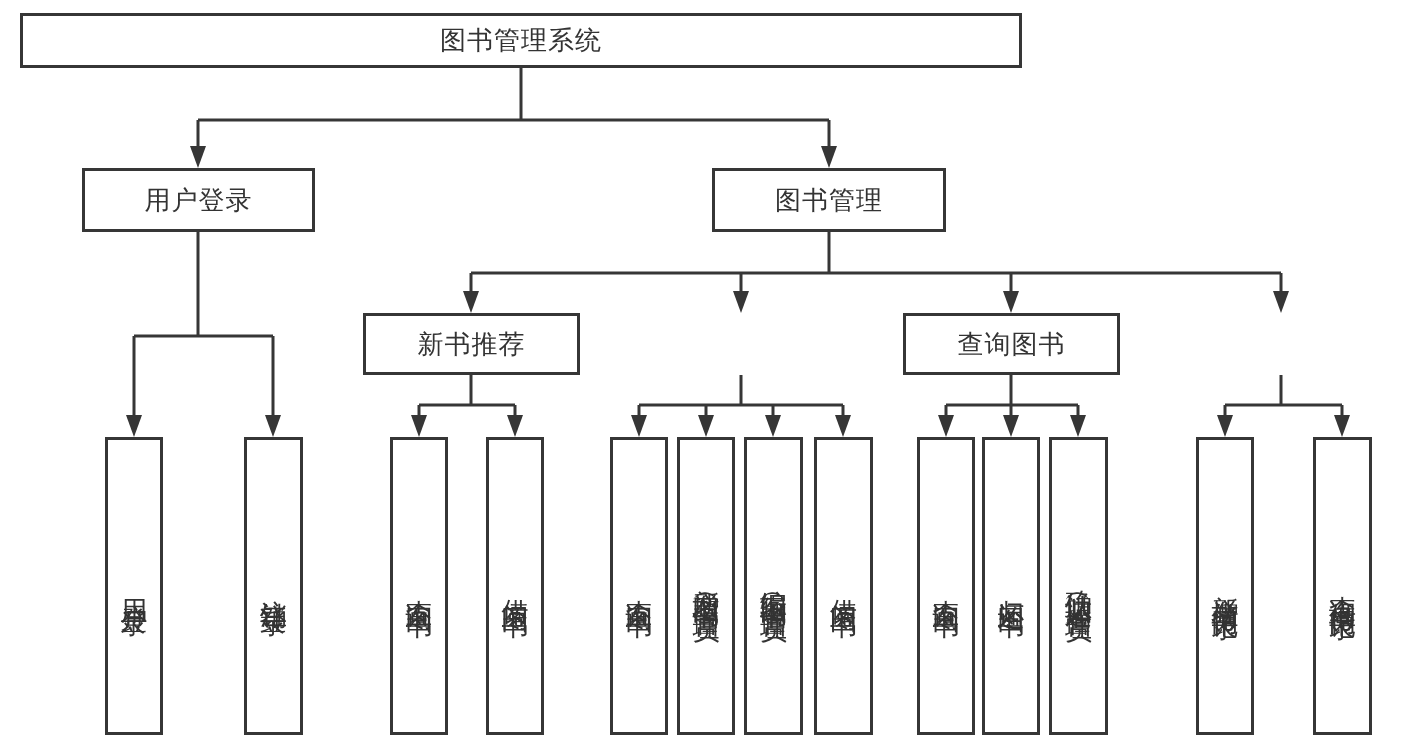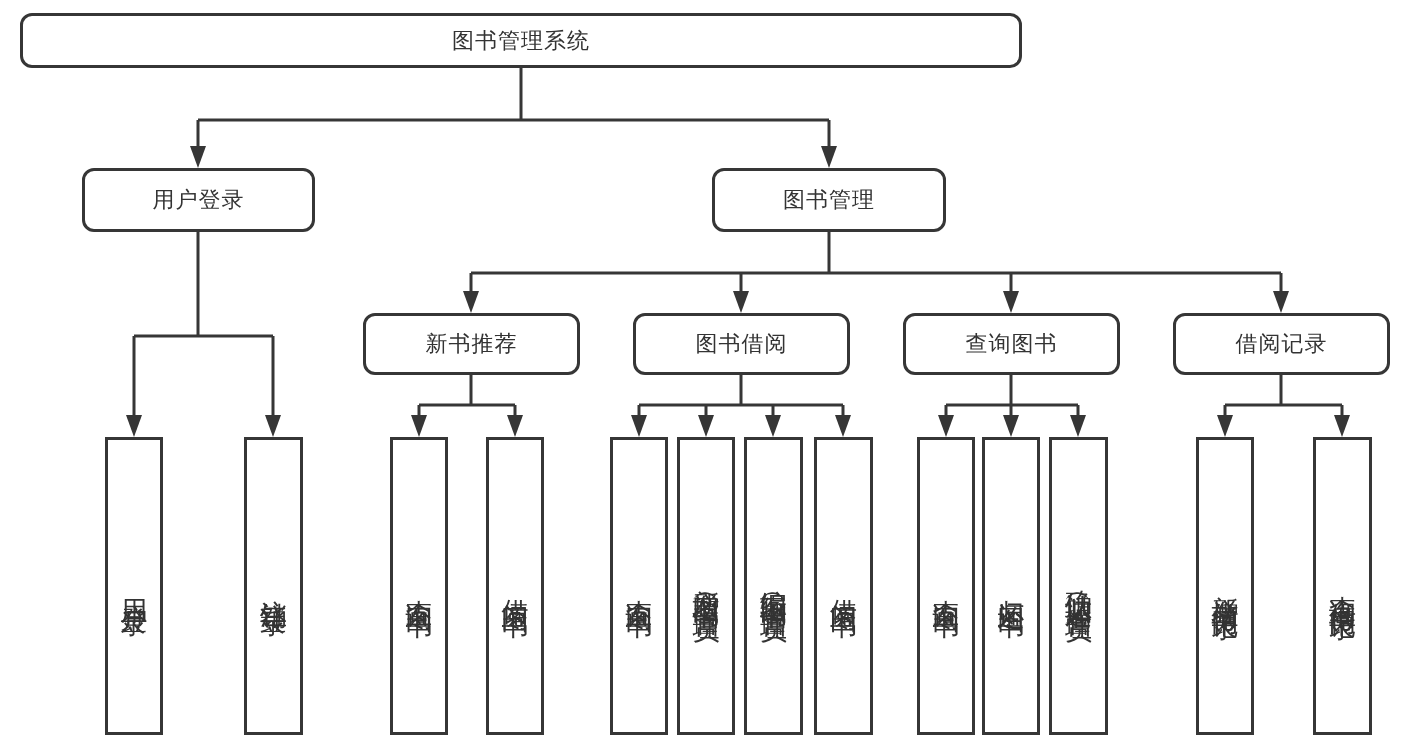--- a/index.html
+++ b/index.html
@@ -21,23 +21,22 @@
     box-sizing: border-box;
     background: #ffffff;
     border: 3px solid #363636;
     color: #333333;
     display: flex;
     align-items: center;
     justify-content: center;
     white-space: nowrap;
   }
   .hnode {
-    font-size: 22px;
+    font-size: 26px;
     letter-spacing: 1px;
-    border-radius: 12px;
   }
   .vnode {
     writing-mode: vertical-rl;
     font-size: 27px;
     letter-spacing: 4px;
     top: 437px;
     height: 298px;
   }
   .watermark {
     position: absolute;
@@ -84,23 +83,21 @@
       <polygon points="1334,415 1350,415 1342,437"></polygon>
     </g>
   </svg>
 
   <div class="node hnode" style="left:20px; top:13px; width:1002px; height:55px">图书管理系统</div>
 
   <div class="node hnode" style="left:82px; top:168px; width:233px; height:64px">用户登录</div>
   <div class="node hnode" style="left:363px; top:313px; width:217px; height:62px">新书推荐</div>
 
   <div class="node hnode" style="left:712px; top:168px; width:234px; height:64px">图书管理</div>
-  <div class="node hnode" style="left:633px; top:313px; width:217px; height:62px">图书借阅</div>
   <div class="node hnode" style="left:903px; top:313px; width:217px; height:62px">查询图书</div>
-  <div class="node hnode" style="left:1173px; top:313px; width:217px; height:62px">借阅记录</div>
 
   <div class="node vnode" style="left:105px; width:58px">用户登录</div>
   <div class="node vnode" style="left:244px; width:59px">注销登录</div>
 
   <div class="node vnode" style="left:390px; width:58px">查询图书</div>
   <div class="node vnode" style="left:486px; width:58px">借阅图书</div>
 
   <div class="node vnode" style="left:610px; width:58px">查询图书</div>
   <div class="node vnode" style="left:677px; width:58px">新增图书（管理员）</div>
   <div class="node vnode" style="left:744px; width:59px">编辑图书（管理员）</div>

